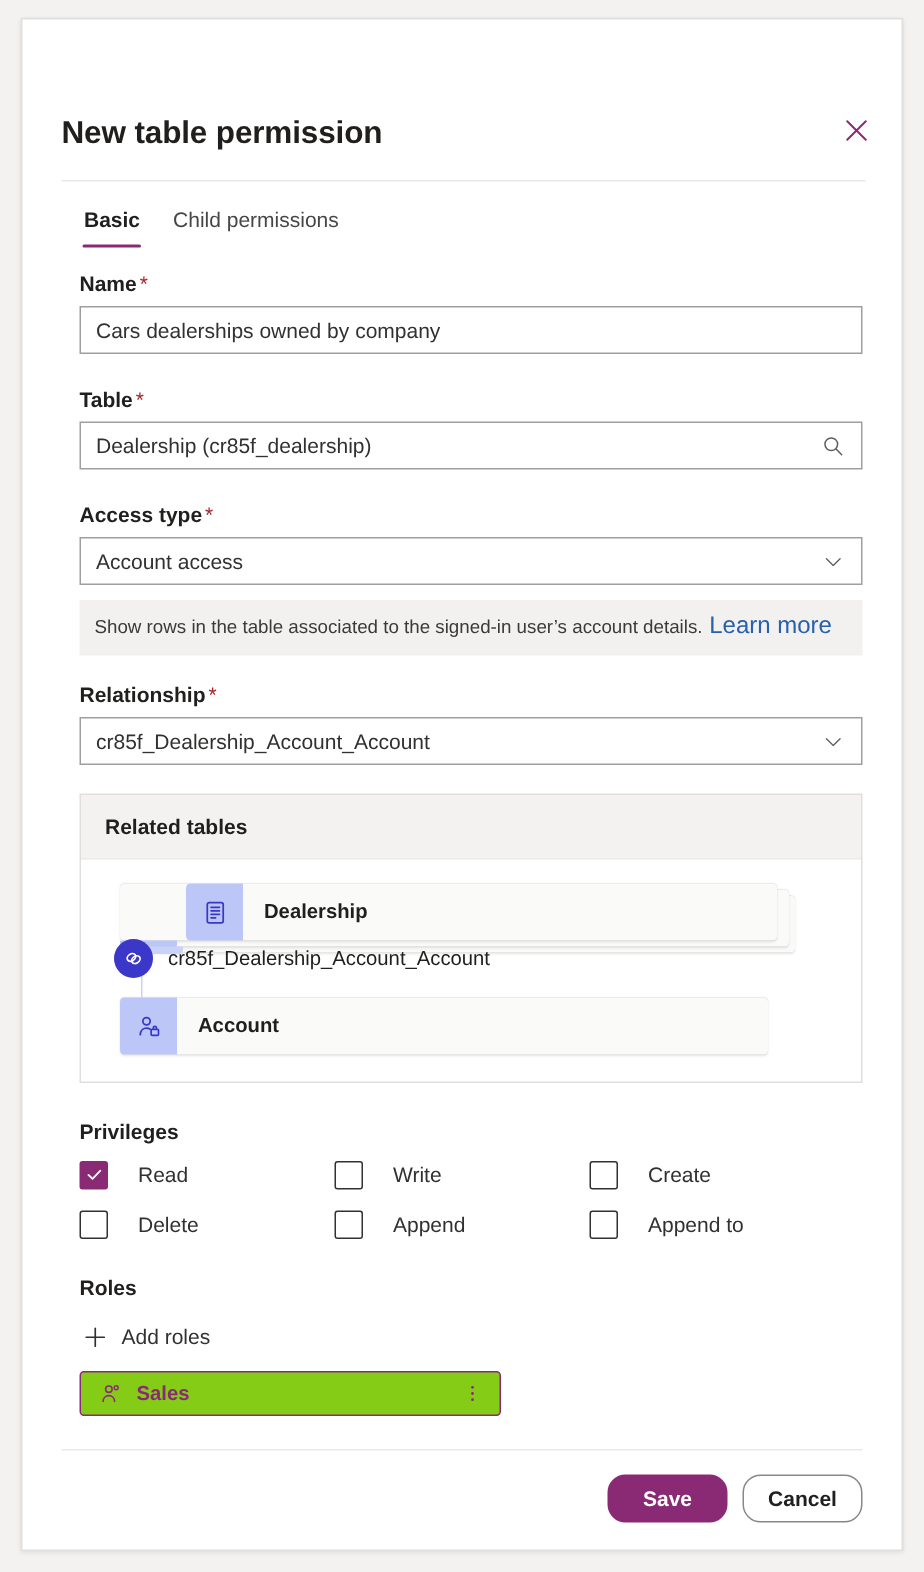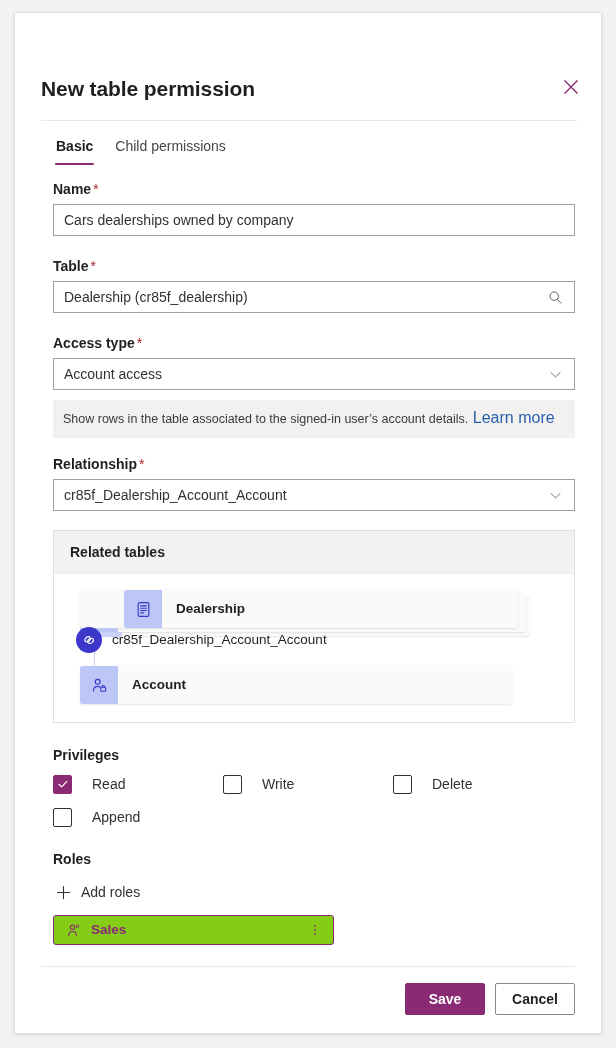--- a/index.html
+++ b/index.html
@@ -382,21 +382,21 @@
     display: flex;
     justify-content: flex-end;
     gap: 10px;
   }
   .btn {
     height: 32px;
     min-width: 80px;
     font-size: 14px;
     font-weight: 600;
     font-family: inherit;
-    border-radius: 2px;
+    border-radius: 12px;
     cursor: pointer;
     padding: 0 16px;
     box-sizing: border-box;
   }
   .btn-primary {
     background: #8a2a75;
     border: 1px solid #8a2a75;
     color: #ffffff;
   }
   .btn-default {
@@ -557,25 +557,33 @@
           </svg>
         </span>
         <span class="cblabel">Read</span>
       </div>
       <div class="cbrow">
         <span class="cbox"></span>
         <span class="cblabel">Write</span>
       </div>
       <div class="cbrow">
         <span class="cbox"></span>
+        <span class="cblabel">Create</span>
+      </div>
+      <div class="cbrow">
+        <span class="cbox"></span>
         <span class="cblabel">Delete</span>
       </div>
       <div class="cbrow">
         <span class="cbox"></span>
         <span class="cblabel">Append</span>
+      </div>
+      <div class="cbrow">
+        <span class="cbox"></span>
+        <span class="cblabel">Append to</span>
       </div>
     </div>
 
     
     <div class="sect-title">Roles</div>
     <button class="addroles">
       <span class="plus">
         <svg width="15" height="15" viewBox="0 0 16 16" aria-hidden="true">
           <path d="M8 1.6V14.4M1.6 8H14.4" stroke="#323130" stroke-width="1.2" stroke-linecap="round"></path>
         </svg>

